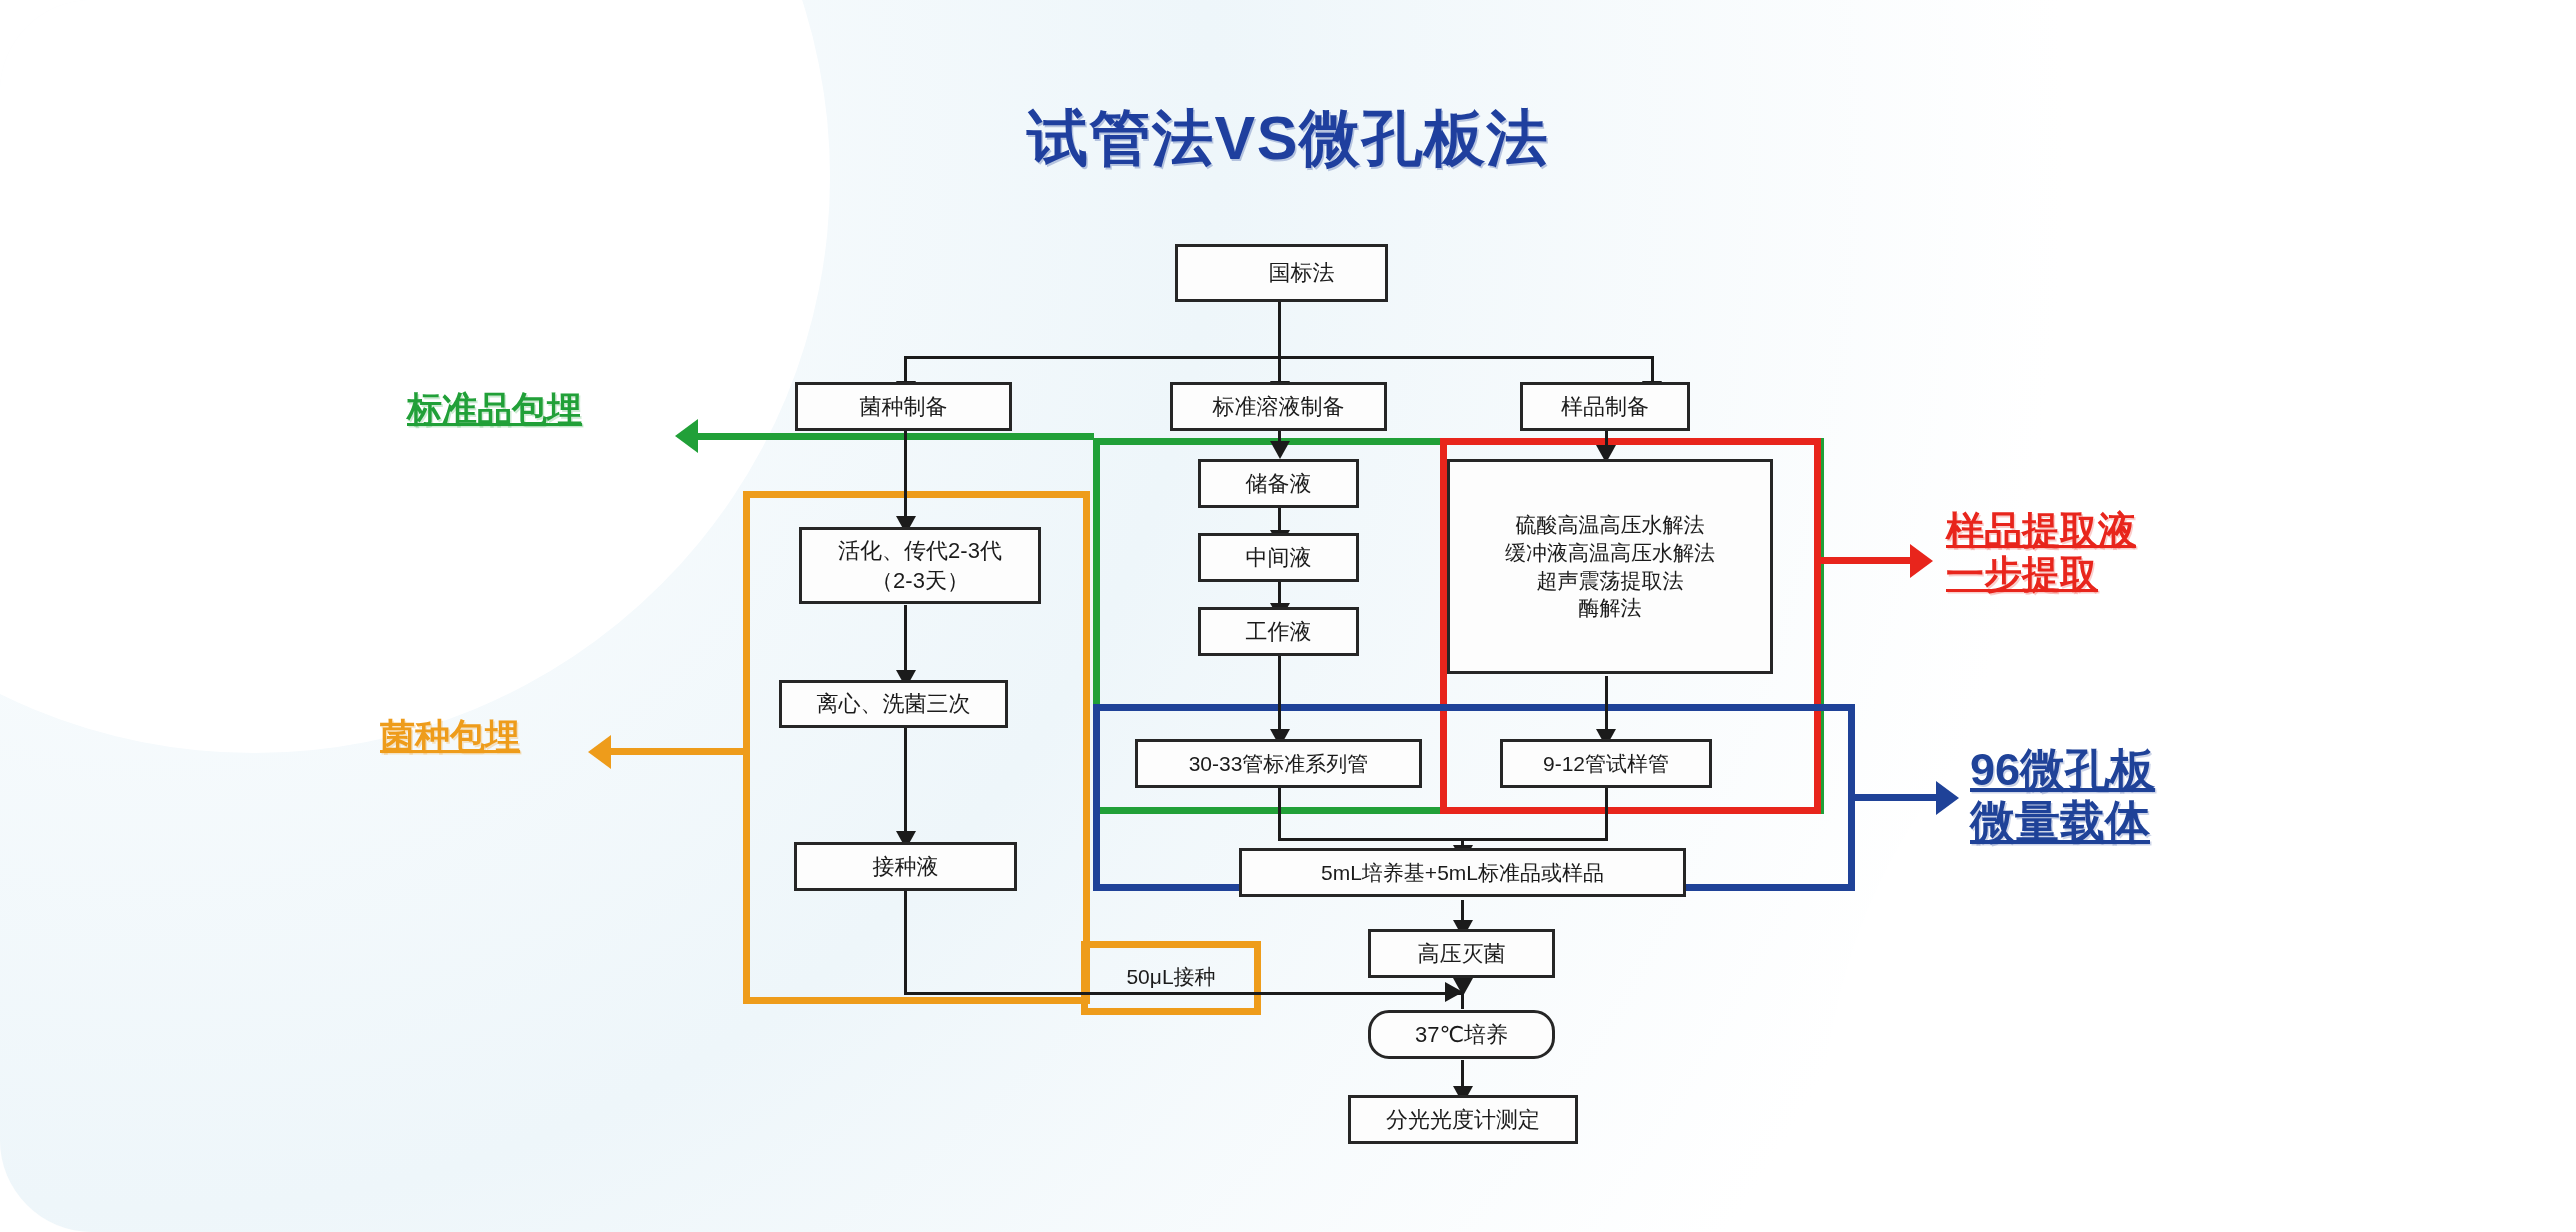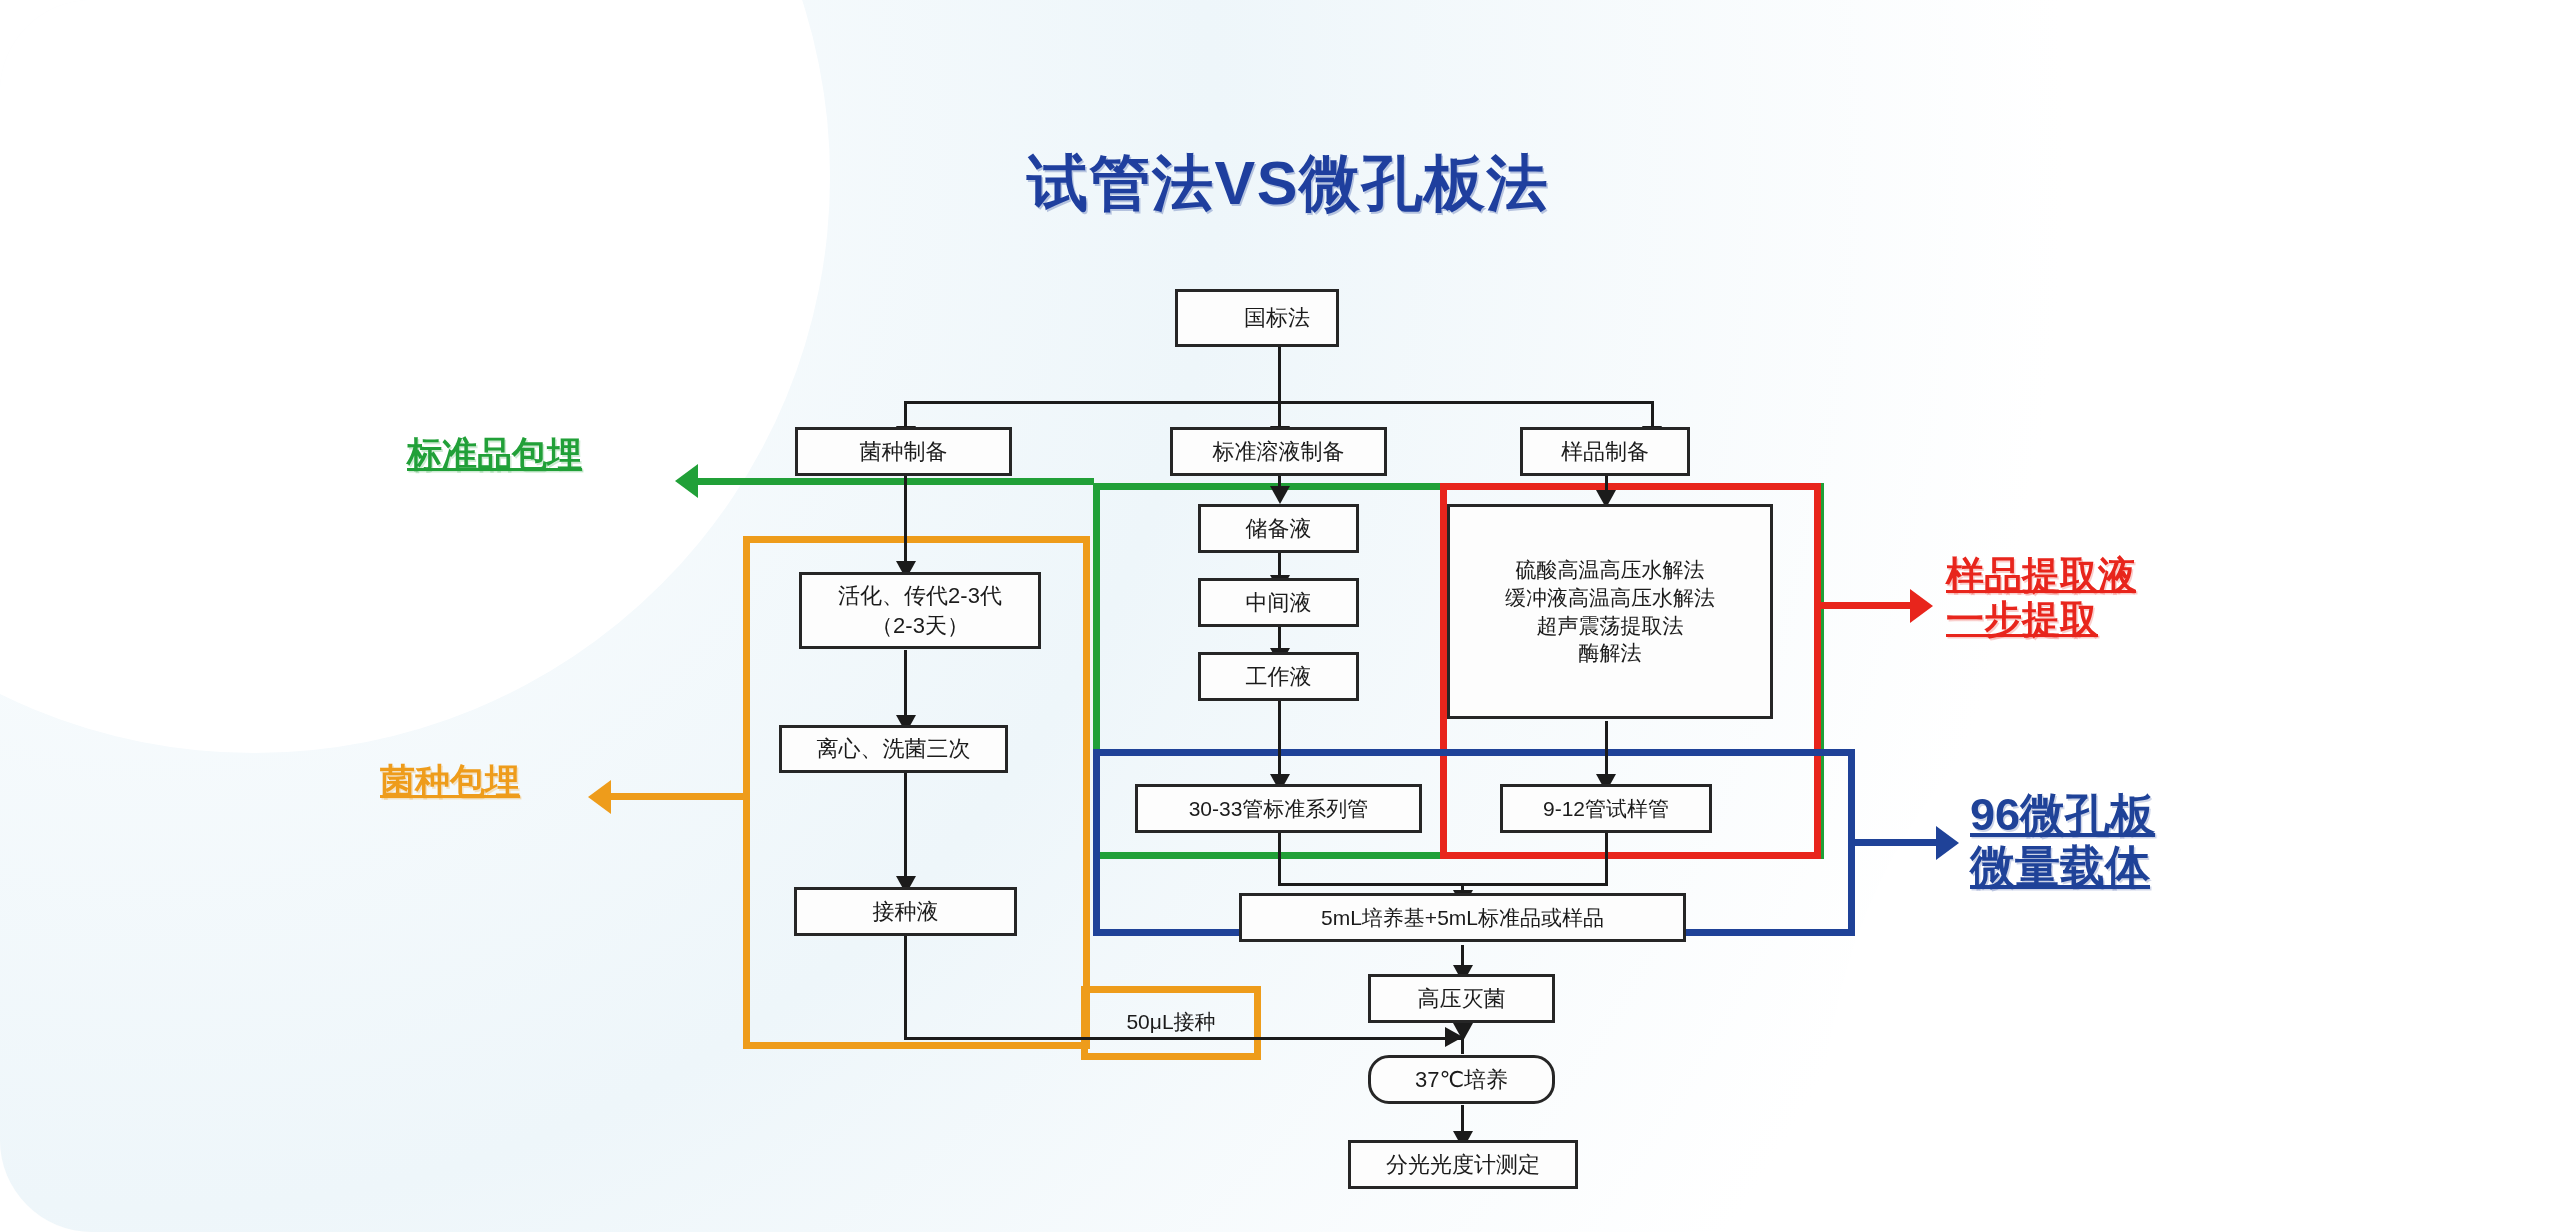--- a/index.html
+++ b/index.html
@@ -19,21 +19,21 @@
   #slide:before{
     content:"";position:absolute;left:-322px;top:-399px;
     width:1152px;height:1152px;border-radius:50%;
     background:#ffffff;
   }
   #slide:after{
     content:"";position:absolute;right:-399px;bottom:-476px;
     width:1152px;height:1152px;border-radius:50%;
     background:#ffffff;
   }
-  #canvas{position:absolute;inset:0;margin-top:45px;}
+  #canvas{position:absolute;inset:0;}
 
   
   .title{
     position:absolute;left:0;right:0;top:98px;
     text-align:center;
     font-size:61px;font-weight:bold;
     color:#1f3f9e;
     letter-spacing:1.5px;
     text-shadow:1.5px 1.5px 0 rgba(30,60,150,.28);
     z-index:40;
@@ -156,21 +156,21 @@
     <div class="ln lnv" style="left:1461px; top:838px; height:15.4px;"></div>
     <div class="arr" style="left:1453px; top:845px;"></div>
 
     <div class="ln lnv" style="left:1461px; top:900px; height:29px;"></div>
     <div class="arr" style="left:1453px; top:920px;"></div>
     <div class="ln lnv" style="left:1461px; top:977px; height:32px;"></div>
     <div class="arr" style="left:1453px; top:978px;"></div>
     <div class="ln lnv" style="left:1461px; top:1060px; height:37px;"></div>
     <div class="arr" style="left:1453px; top:1086px;"></div>
 
-    <div class="box" style="left:1175px; top:244px; width:164px; height:58px;padding-left:40px;">国标法</div>
+    <div class="box" style="left:1175px; top:244px; width:213px; height:58px;padding-left:40px;">国标法</div>
 
     <div class="box" style="left:795px; top:382px; width:217px; height:49px;">菌种制备</div>
     <div class="box" style="left:1170px; top:382px; width:217px; height:49px;">标准溶液制备</div>
     <div class="box" style="left:1520px; top:382px; width:170px; height:49px;">样品制备</div>
 
     <div class="box" style="left:799px; top:527px; width:242px; height:77px;">活化、传代2-3代
 （2-3天）</div>
     <div class="box" style="left:779px; top:680px; width:229px; height:48px;">离心、洗菌三次</div>
     <div class="box" style="left:794px; top:842px; width:223px; height:49px;">接种液</div>
 

